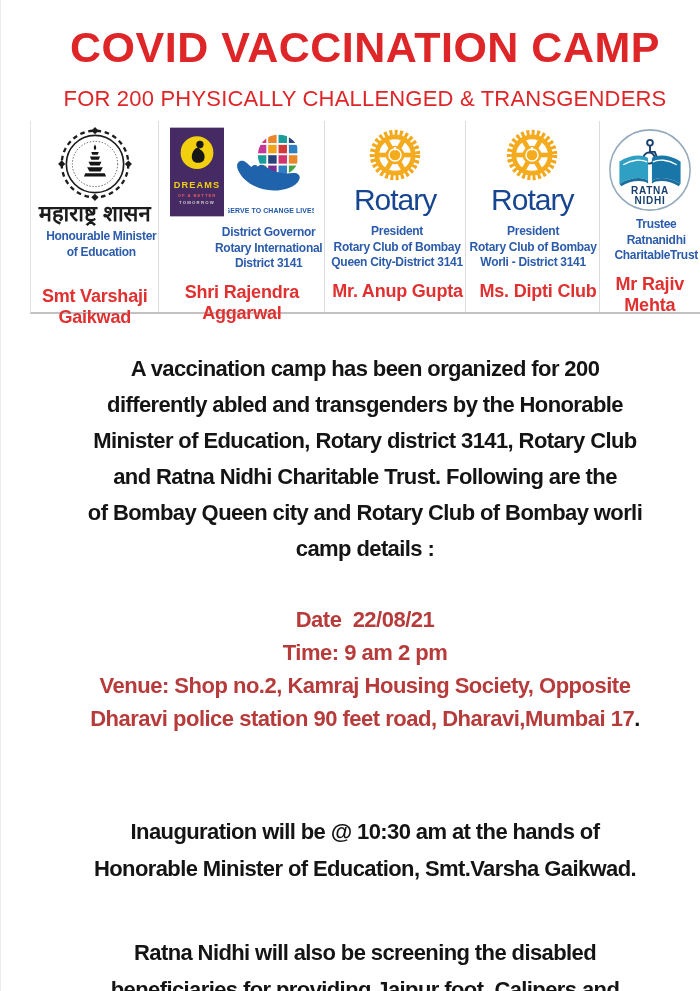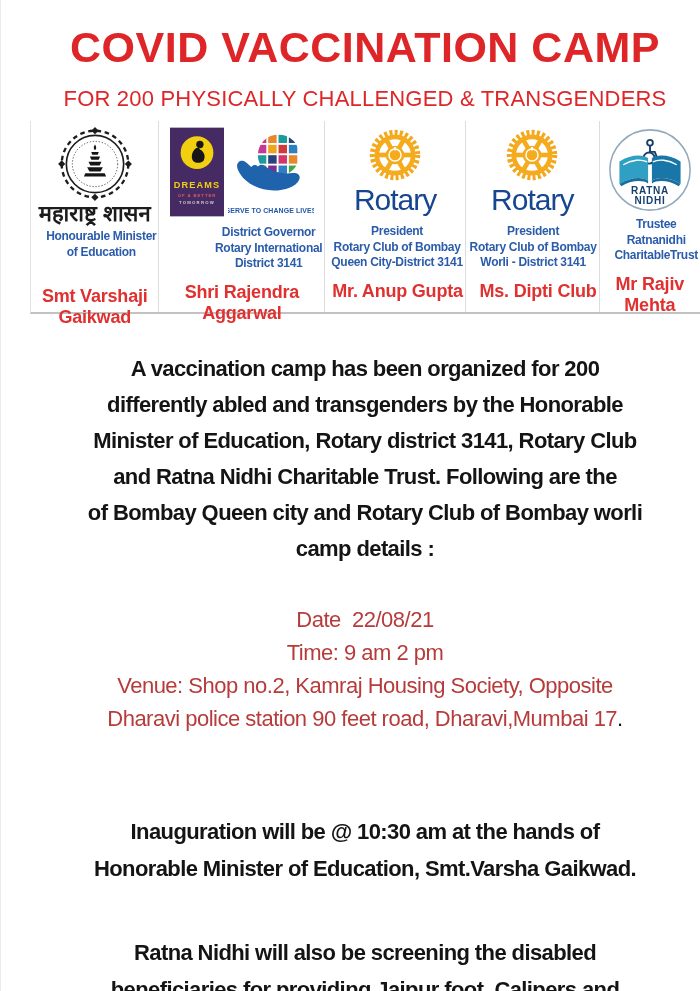--- a/index.html
+++ b/index.html
@@ -50,21 +50,21 @@
   .rotary-word{
     font-size:30px; font-weight:normal; color:#17458f; letter-spacing:-1px;
     line-height:1; margin-top:2px;
   }
   
   .para{
     font-weight:bold; color:#141414; font-size:22px; letter-spacing:-0.6px;
   }
   .intro{ margin-top:37px; line-height:36px; }
   .details{
-    margin-top:36px; font-weight:normal; color:#b73b3b; font-size:22px;
+    margin-top:36px; font-weight:bold; color:#b73b3b; font-size:22px;
     letter-spacing:-0.5px; line-height:33px;
   }
   .pre{ white-space:pre-wrap; }
   .venue-period{ color:#141414; }
   .inauguration{ margin-top:78px; line-height:37px; }
   .screening{ margin-top:47px; line-height:37px; }
   svg text{ font-family:"Liberation Sans","DejaVu Sans",sans-serif; }
 </style>
 </head>
 <body>

